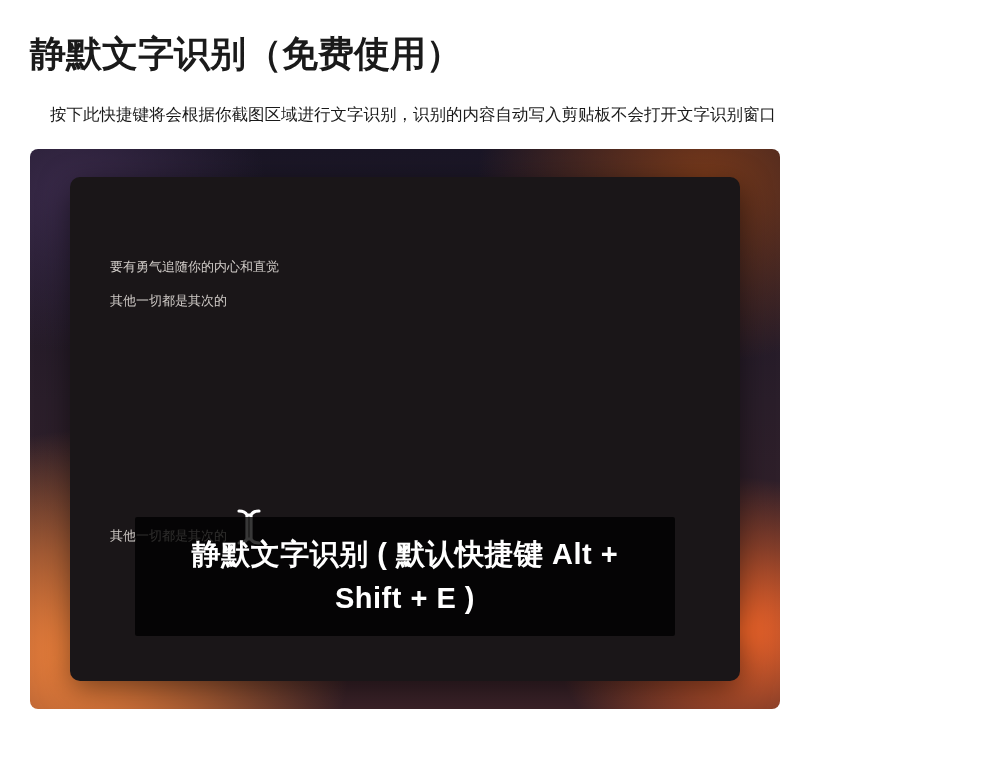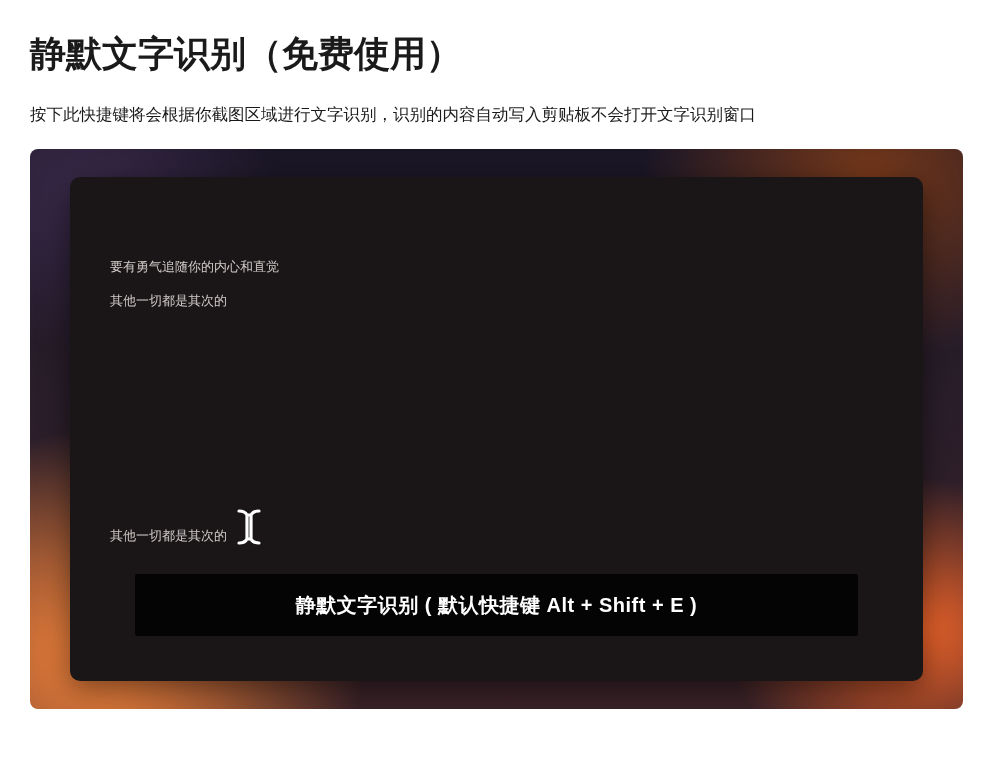--- a/index.html
+++ b/index.html
@@ -13,23 +13,24 @@
     font-size: 36px;
     font-weight: 700;
     color: #1a1a1a;
     margin-bottom: 22px;
   }
   .page-description {
     font-size: 16.5px;
     color: #1a1a1a;
     margin-bottom: 22px;
     line-height: 1.6;
+    margin-left: 20px;
   }
   .screenshot-frame {
-    width: 933px;
+    width: 750px;
     height: 560px;
     border-radius: 8px;
     overflow: hidden;
     position: relative;
     background:
       radial-gradient(ellipse 420px 360px at 8% 90%, #ff8a3d 0%, rgba(255,138,61,0.55) 30%, transparent 62%),
       radial-gradient(ellipse 320px 260px at 6% 8%, #3a2a4a 0%, transparent 60%),
       radial-gradient(ellipse 260px 220px at 94% 86%, #ff6a2a 0%, rgba(255,106,42,0.4) 40%, transparent 70%),
       radial-gradient(ellipse 380px 300px at 90% 6%, #7a3a1a 0%, transparent 60%),
       linear-gradient(180deg, #1a1626 0%, #2a1e2a 45%, #3a2228 100%);
@@ -71,21 +72,21 @@
     margin-bottom: -2px;
   }
   .text-cursor svg { display: block; }
   .caption-bar {
     position: absolute;
     left: 65px;
     right: 65px;
     bottom: 45px;
     background: rgba(0,0,0,0.78);
     color: #ffffff;
-    font-size: 20px;
+    font-size: 29px;
     font-weight: 700;
     text-align: center;
     padding: 16px 20px;
     border-radius: 2px;
     letter-spacing: 0.5px;
   }
 </style>
 </head>
 <body>
 

